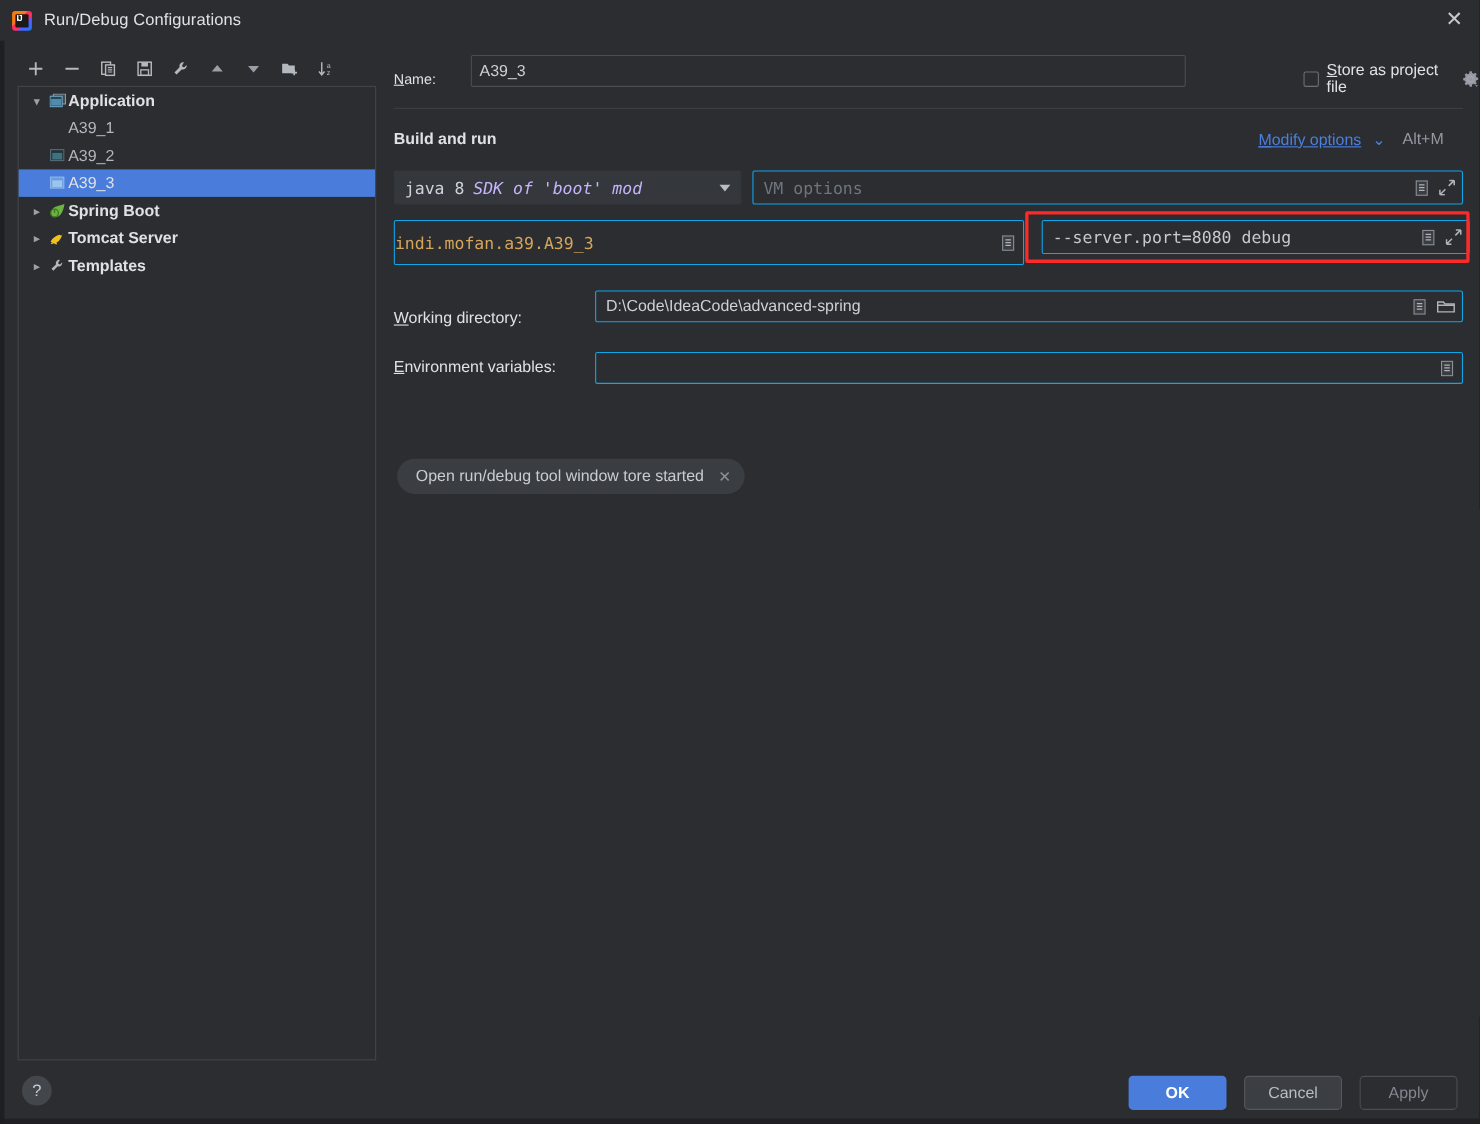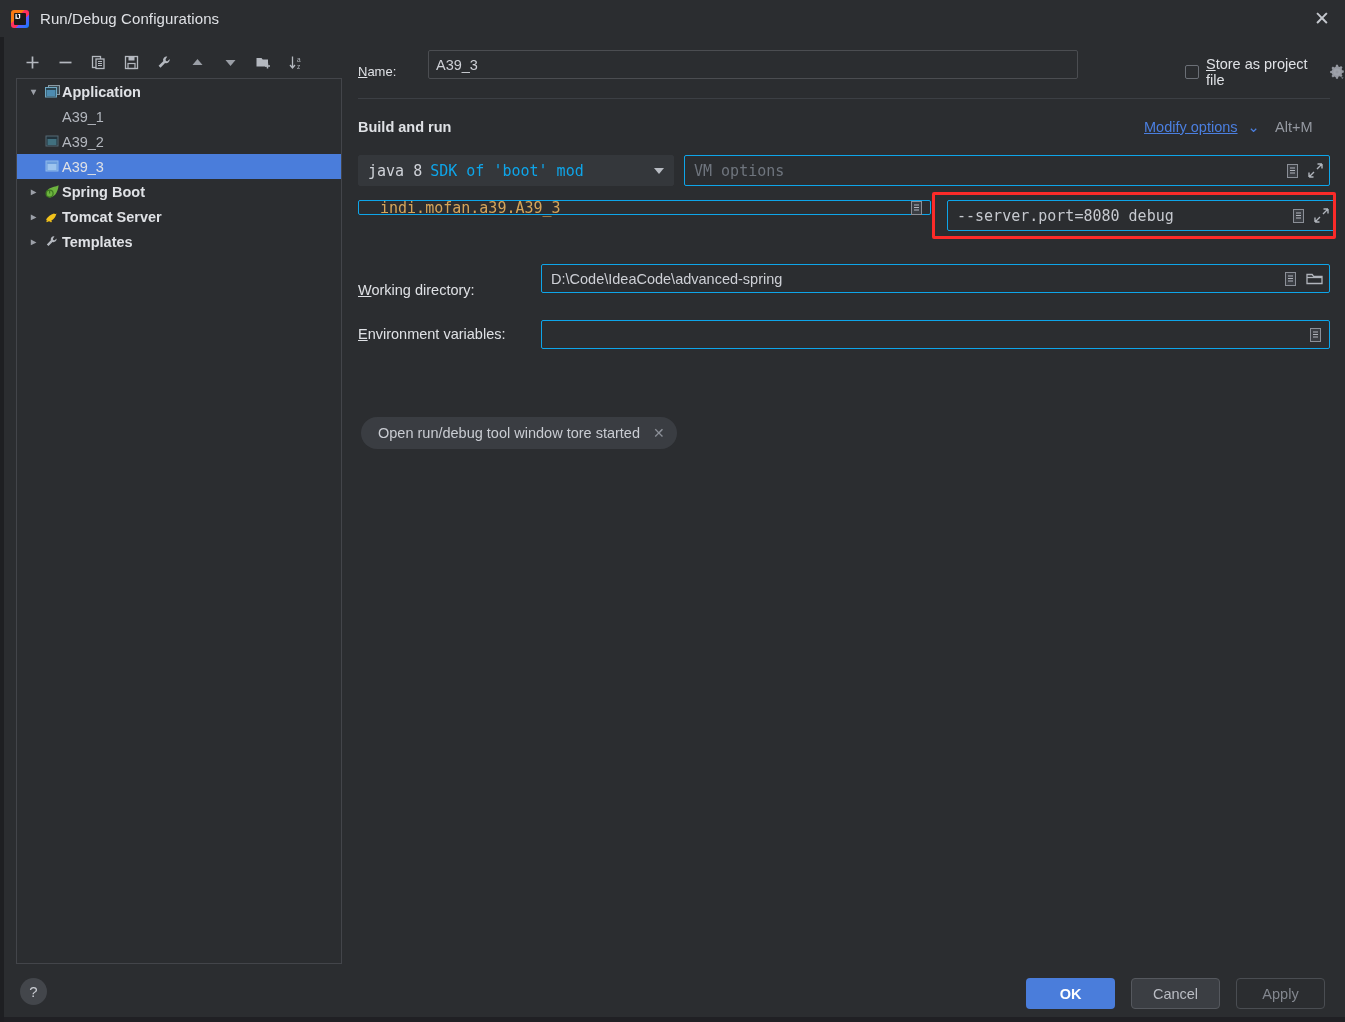--- a/index.html
+++ b/index.html
@@ -127,29 +127,29 @@
     position: absolute;
     background: #2b2d30; border: 1px solid #0ea5e9; border-radius: 2px;
     display: flex; align-items: center;
   }
   .fld.flat { background: #34373b; border-color: #34373b; }
   .mono { font-family: "DejaVu Sans Mono", monospace; font-size: 15px; }
   .ph { color: #6f757e; }
 
   .sdk-fld { left: 358px; top: 155px; width: 316px; height: 31px; padding-left: 9px; }
   .sdk-java { color: #cfd2d8; }
-  .sdk-dim { color: #0ea5e9; margin-left: 8px; overflow: hidden; white-space: nowrap; }
+  .sdk-dim { color: #c4b5fd; margin-left: 8px; overflow: hidden; white-space: nowrap; font-style: italic; }
   .caret-dn {
     position: absolute; right: 9px; top: 50%; transform: translateY(-50%);
     width: 0; height: 0; border-left: 5px solid transparent;
     border-right: 5px solid transparent; border-top: 6px solid #b8bcc3;
   }
 
   .vm-fld { left: 684px; top: 155px; width: 646px; height: 31px; padding-left: 9px; }
-  .mainclass-fld { left: 358px; top: 200px; width: 573px; height: 15px; padding-left: 21px; }
+  .mainclass-fld { left: 358px; top: 200px; width: 573px; height: 41px; padding-left: 0; }
   .mainclass-txt { color: #d5a55a; }
   .args-fld { left: 947px; top: 200px; width: 389px; height: 31px; padding-left: 9px; }
   .args-txt { color: #c6c9cf; }
 
   .redbox {
     position: absolute; left: 932px; top: 192px; width: 404px; height: 47px;
     border: 3px solid #fc2b29; border-radius: 2px; pointer-events: none;
   }
 
   .fld-icons {

